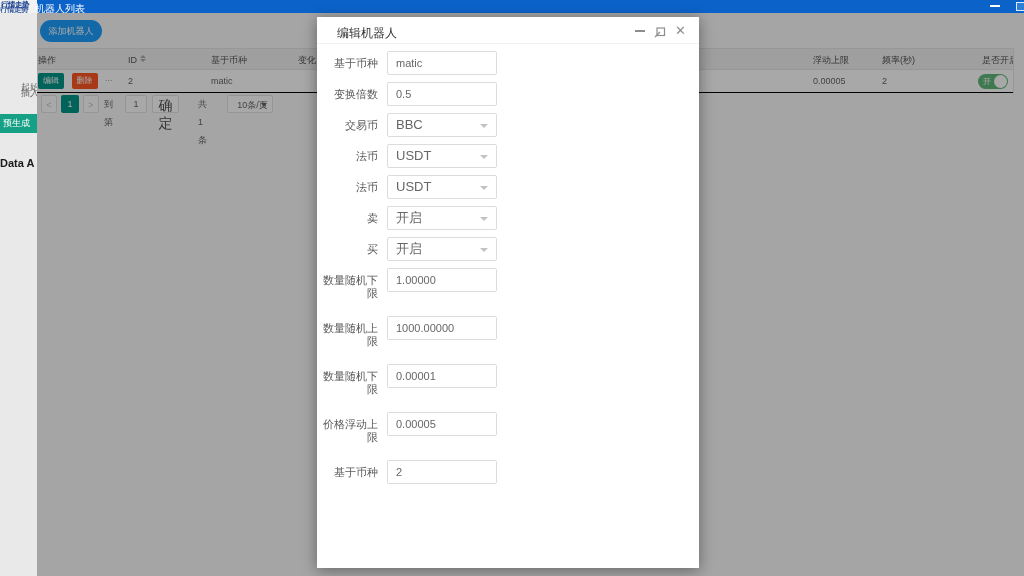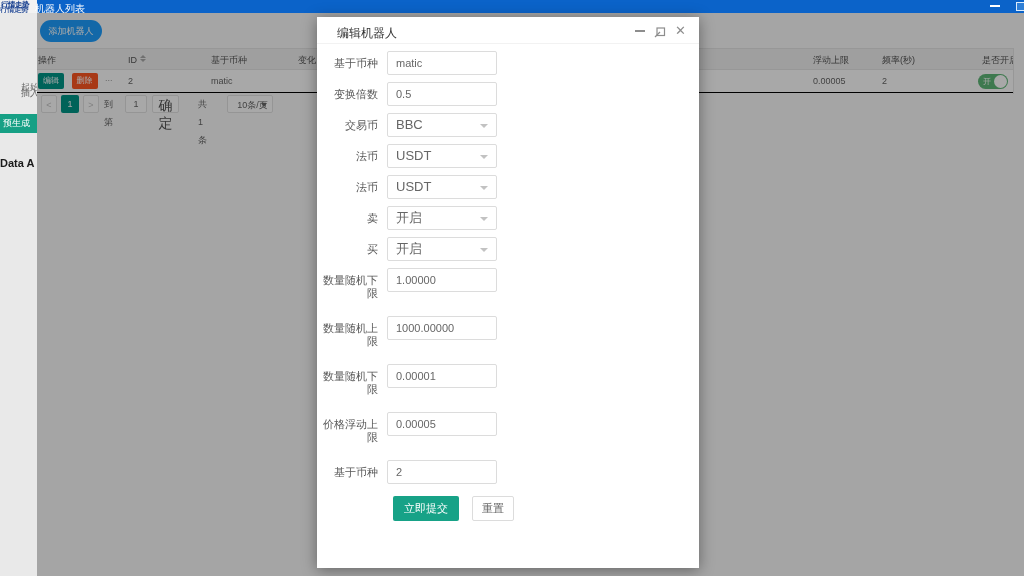--- a/index.html
+++ b/index.html
@@ -206,20 +206,16 @@
         <input class="finput" value="0.00001" style="">
       </div>
       <div class="frow tall">
         <div class="flabel">价格浮动上限</div>
         <input class="finput" value="0.00005" style="">
       </div>
       <div class="frow">
         <div class="flabel">基于币种</div>
         <input class="finput" value="2" style="">
       </div>
-      <div class="m-actions">
-        <button class="btn-submit">立即提交</button>
-        <button class="btn-reset">重置</button>
-      </div>
     </div>
   </div>
 
 </div>
 
 </body></html>

